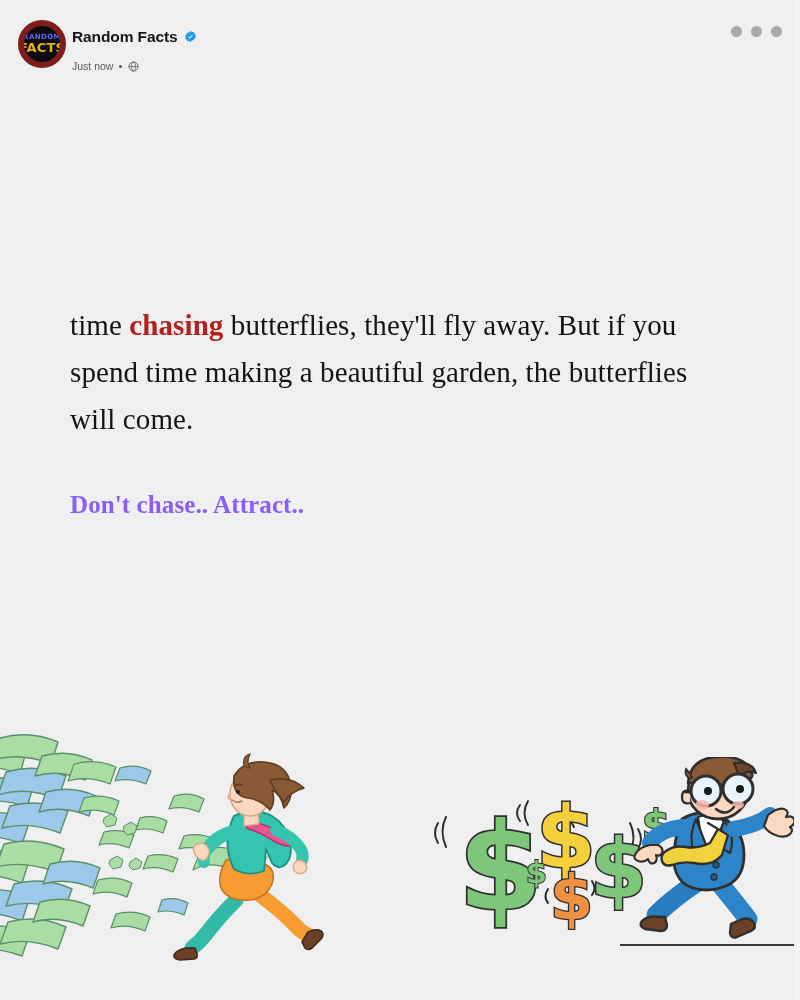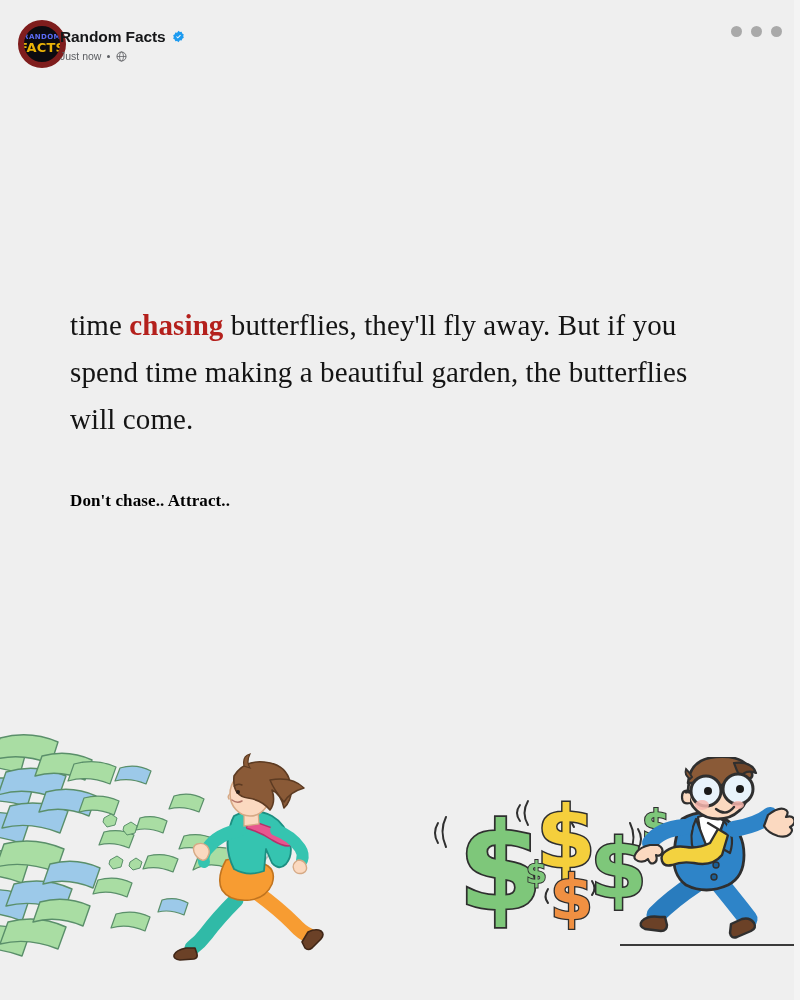--- a/index.html
+++ b/index.html
@@ -65,21 +65,21 @@
   .avatar-line2 {
     font-size: 13px;
     font-weight: bold;
     letter-spacing: 0.2px;
     line-height: 14px;
     color: #eab308;
     font-family: "DejaVu Sans", sans-serif;
   }
   .header-text {
     position: absolute;
-    left: 60px;
+    left: 72px;
     top: 27px;
   }
   .name-row {
     display: flex;
     align-items: center;
     gap: 6px;
     height: 19px;
   }
   .page-name {
     font-size: 15.5px;
@@ -89,21 +89,21 @@
   }
   .verified {
     width: 13px;
     height: 13px;
     display: block;
   }
   .meta-row {
     display: flex;
     align-items: center;
     gap: 6px;
-    margin-top: 3px;
+    margin-top: 13px;
     height: 14px;
   }
   .meta-time {
     font-size: 10.5px;
     color: #5b5d61;
   }
   .meta-dot {
     width: 3px;
     height: 3px;
     border-radius: 50%;
@@ -164,23 +164,23 @@
     color: #141414;
     margin: 34px 0 0 0;
     letter-spacing: 0.1px;
   }
   .paragraph .accent {
     color: #b4201c;
     font-weight: bold;
   }
   .closing {
     font-family: "Liberation Serif", serif;
-    font-size: 17px;
-    font-weight: bold;
-    color: #000000;
+    font-size: 25px;
+    font-weight: bold;
+    color: #8b5cf6;
     margin: 48px 0 0 0;
     letter-spacing: 0.1px;
   }
 
   
   .illus {
     position: absolute;
     bottom: 0;
     left: 0;
     width: 800px;

